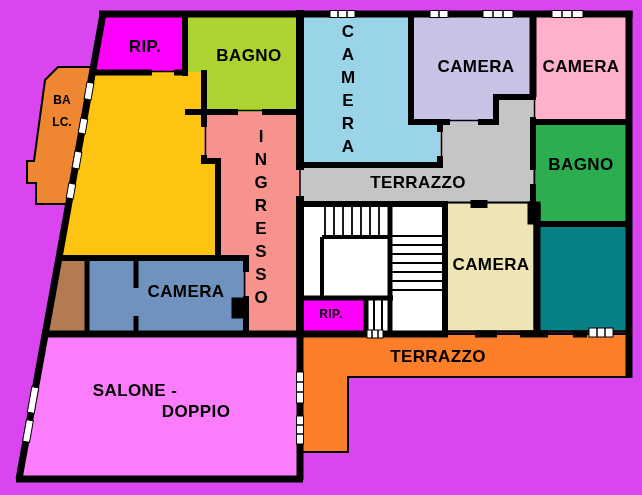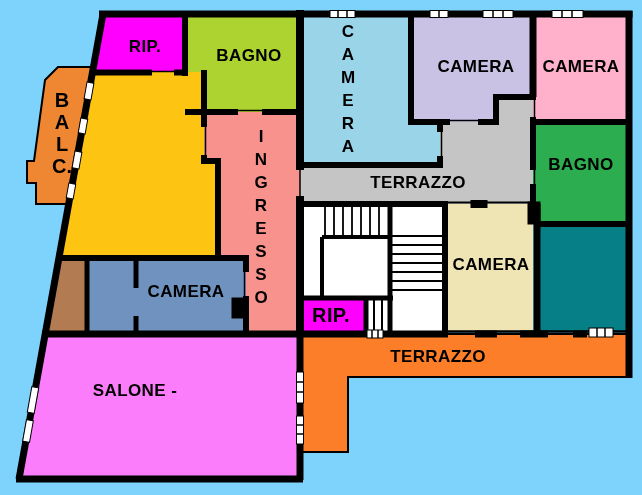--- a/index.html
+++ b/index.html
@@ -1,31 +1,31 @@
 <!DOCTYPE html>
 <html><head>
 <meta charset="utf-8">
 <style>
   html,body { margin:0; padding:0; background:#ffffff; }
   #stage {
-    position:relative; width:642px; height:495px; background:#7dd3fc;
+    position:relative; width:642px; height:495px; background:#d946ef;
     font-family:"Liberation Sans", sans-serif; overflow:hidden;
   }
   #plan-svg { position:absolute; left:0; top:0; }
   .lbl {
     position:absolute; font-weight:bold; font-size:17px; color:#000;
     letter-spacing:0.4px; white-space:pre; transform:translate(-50%,-50%);
     line-height:1.1; text-align:center;
   }
   .lbl-v {
     position:absolute; font-weight:bold; font-size:17px; color:#000;
     width:14px; text-align:center; word-break:break-all;
     transform:translateX(-50%); line-height:23px;
   }
-  .sm { font-size:20px; }
+  .sm { font-size:12px; }
 </style>
 </head>
 <body>
 
 <div id="stage">
 
 <svg id="plan-svg" width="642" height="495" viewBox="0 0 642 495">
 
   <g stroke="#000" stroke-width="2">
     <polygon points="300,334 629,334 629,377 348,377 348,452 300,452" fill="#FC7E28"></polygon>
@@ -187,13 +187,14 @@
   <div class="lbl" style="left:581px; top:67px;">CAMERA</div>
   <div class="lbl" style="left:581px; top:165px;">BAGNO</div>
   <div class="lbl" style="left:418px; top:183px;">TERRAZZO</div>
   <div class="lbl" style="left:491px; top:265px;">CAMERA</div>
   <div class="lbl-v" style="left:261px; top:125px;">INGRESSO</div>
   <div class="lbl-v sm" style="left:62px; top:89px; width:20px; line-height:22px;">BALC.</div>
   <div class="lbl" style="left:186px; top:292px;">CAMERA</div>
   <div class="lbl sm" style="left:331px; top:315px;">RIP.</div>
   <div class="lbl" style="left:438px; top:357px;text-align:right;">TERRAZZO</div>
   <div class="lbl" style="left:135px; top:391px;">SALONE -</div>
+  <div class="lbl" style="left:196px; top:412px;">DOPPIO</div>
 </div>
 
 </body></html>

